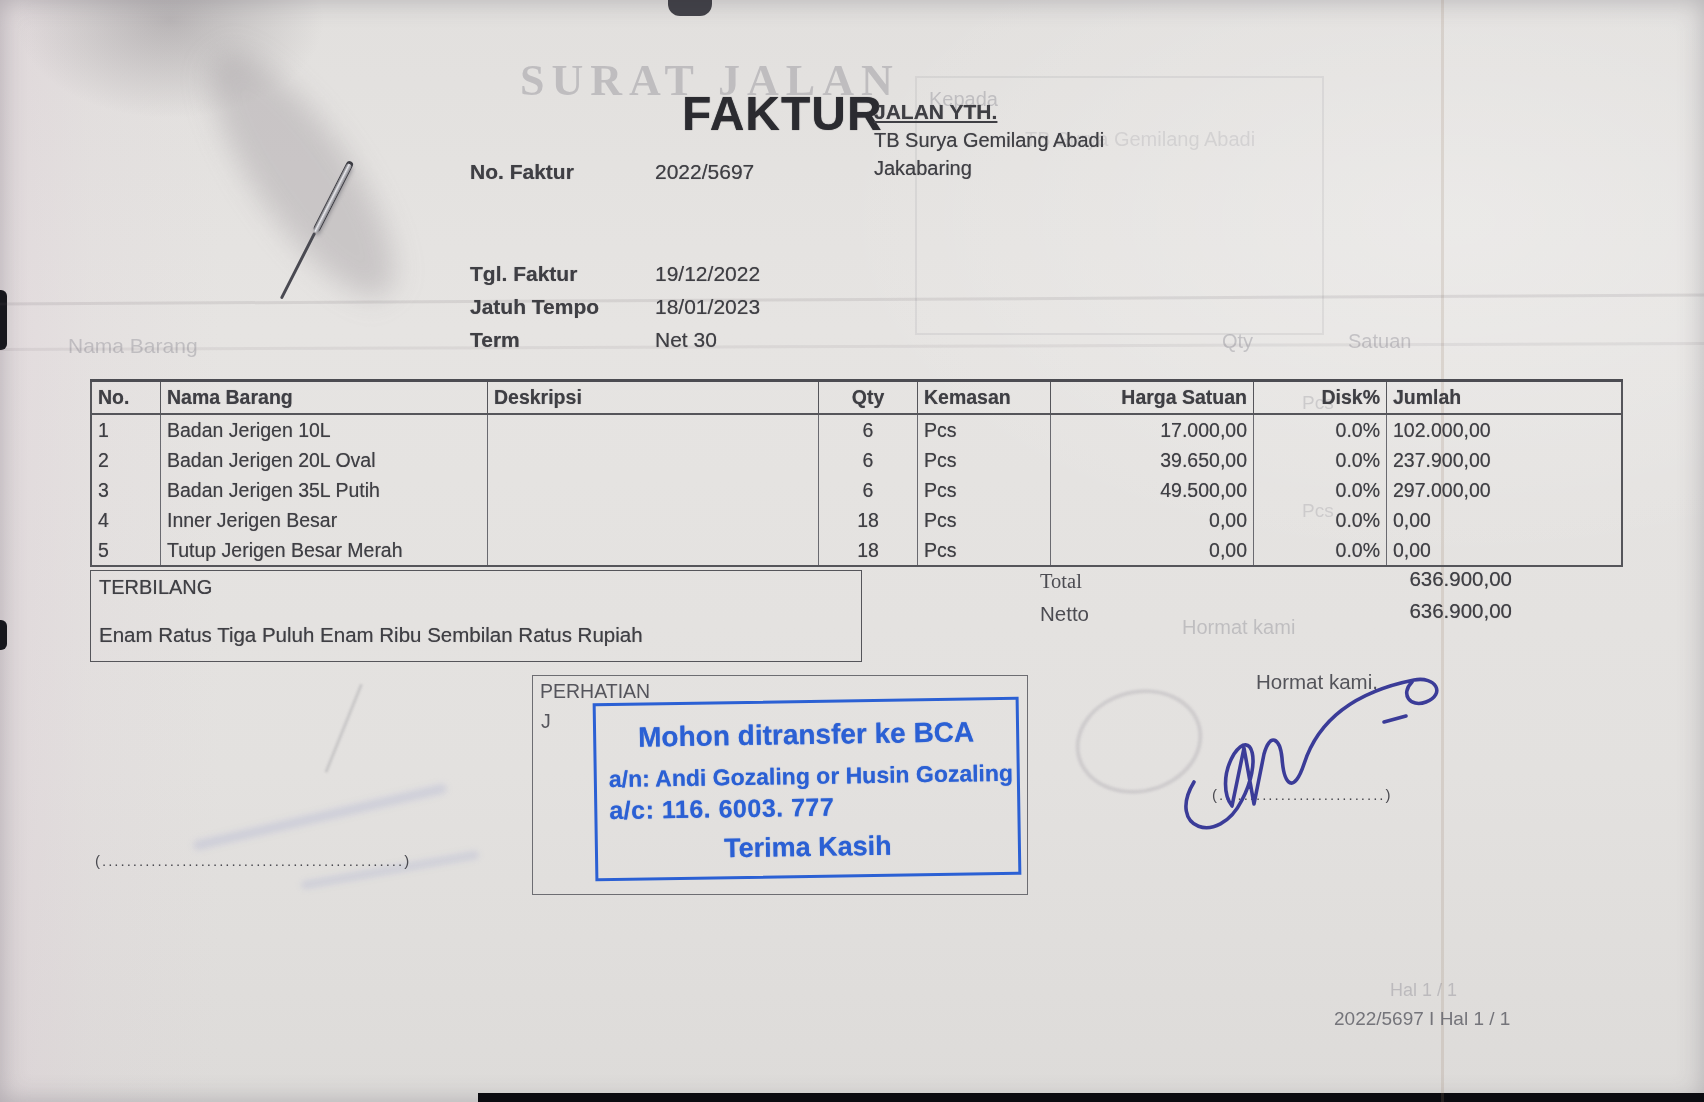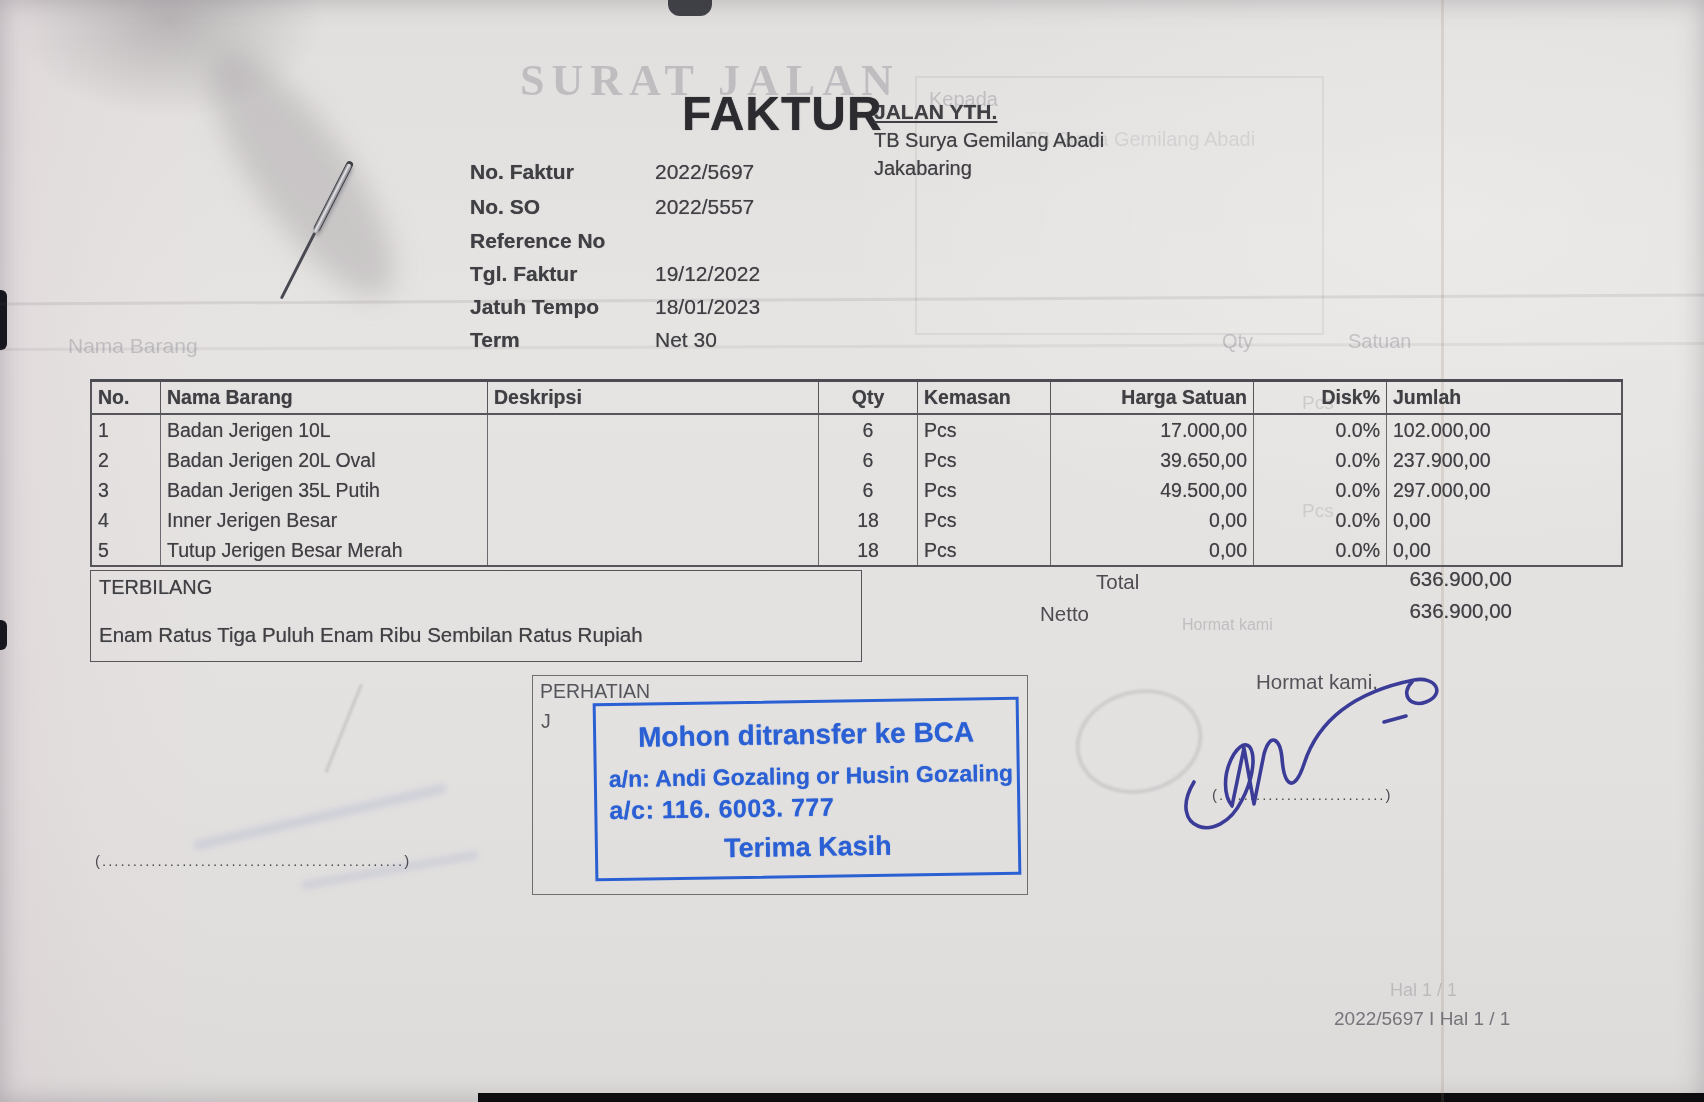--- a/index.html
+++ b/index.html
@@ -111,21 +111,21 @@
   <div class="abs ghost ghost-title" style="left:520px;top:55px;">SURAT JALAN</div>
   <div class="abs ghost ghost-box" style="left:915px;top:62px;width:405px;height:255px;margin-top:14px;">
     <span>Kepada</span>
   </div>
   <div class="abs ghost" style="left:1025px;top:128px;font-size:20px;opacity:.20;">TB Surya Gemilang Abadi</div>
   <div class="abs ghost" style="left:68px;top:334px;font-size:21px;">Nama Barang</div>
   <div class="abs ghost" style="left:1222px;top:330px;font-size:20px;">Qty</div>
   <div class="abs ghost" style="left:1348px;top:330px;font-size:20px;">Satuan</div>
   <div class="abs ghost" style="left:1302px;top:392px;font-size:19px;opacity:.28;">Pcs</div>
   <div class="abs ghost" style="left:1302px;top:500px;font-size:19px;opacity:.25;">Pcs</div>
-  <div class="abs ghost" style="left:1182px;top:616px;font-size:16px;">Hormat kami</div>
+  <div class="abs ghost" style="left:1182px;top:616px;font-size:20px;">Hormat kami</div>
   <div class="abs ghost ghost-footer">Hal 1 / 1</div>
 
   <div class="abs smudge"></div>
   <div class="abs staple"></div>
   <div class="abs top-blob"></div>
   <div class="abs bottom-strip"></div>
   <div class="abs edge-nick" style="left:0;top:290px;height:60px;"></div>
   <div class="abs edge-nick" style="left:0;top:620px;height:30px;"></div>
   <div class="abs crease-v"></div>
   <div class="abs crease-h" style="top:298px;transform:rotate(-0.3deg);"></div>
@@ -139,26 +139,20 @@
 
   <div class="abs" style="left:874px;top:100px;z-index:3;">
     <div class="print kepada-heading">JALAN YTH.</div>
     <div class="print kepada-line">TB Surya Gemilang Abadi</div>
     <div class="print kepada-line">Jakabaring</div>
   </div>
 
   <div class="info-row print" style="top:160px;">
     <span class="lbl">No. Faktur</span><span class="val">2022/5697</span>
   </div>
-  <div class="info-row print" style="top:195px;">
-    <span class="lbl">No. SO</span><span class="val">2022/5557</span>
-  </div>
-  <div class="info-row print" style="top:229px;">
-    <span class="lbl">Reference No</span><span class="val"></span>
-  </div>
   <div class="info-row print" style="top:262px;">
     <span class="lbl">Tgl. Faktur</span><span class="val">19/12/2022</span>
   </div>
   <div class="info-row print" style="top:295px;">
     <span class="lbl">Jatuh Tempo</span><span class="val">18/01/2023</span>
   </div>
   <div class="info-row print" style="top:328px;">
     <span class="lbl">Term</span><span class="val">Net 30</span>
   </div>
 
@@ -227,21 +221,21 @@
           <td class="c7">0,00</td>
         </tr>
       </tbody>
   </table>
 
   <div class="abs terbilang-box">
     <div class="t-label print">TERBILANG</div>
     <div class="t-text print">Enam Ratus Tiga Puluh Enam Ribu Sembilan Ratus Rupiah</div>
   </div>
 
-  <div class="abs total-label" style="left:1096px;top:570px;">Total</div>
+  <div class="abs total-label" style="left:1040px;top:570px;font-family:Liberation Serif, serif;">Total</div>
   <div class="abs total-value print" style="left:1250px;top:567px;">636.900,00</div>
   <div class="abs total-label" style="left:1040px;top:602px;">Netto</div>
   <div class="abs total-value print" style="left:1250px;top:599px;">636.900,00</div>
 
   <div class="abs dotline" style="left:95px;top:852px;">(.................................................)</div>
 
   <div class="abs perhatian-box">
     <div class="p-label">PERHATIAN</div>
     <div class="p-note">J</div>
   </div>

